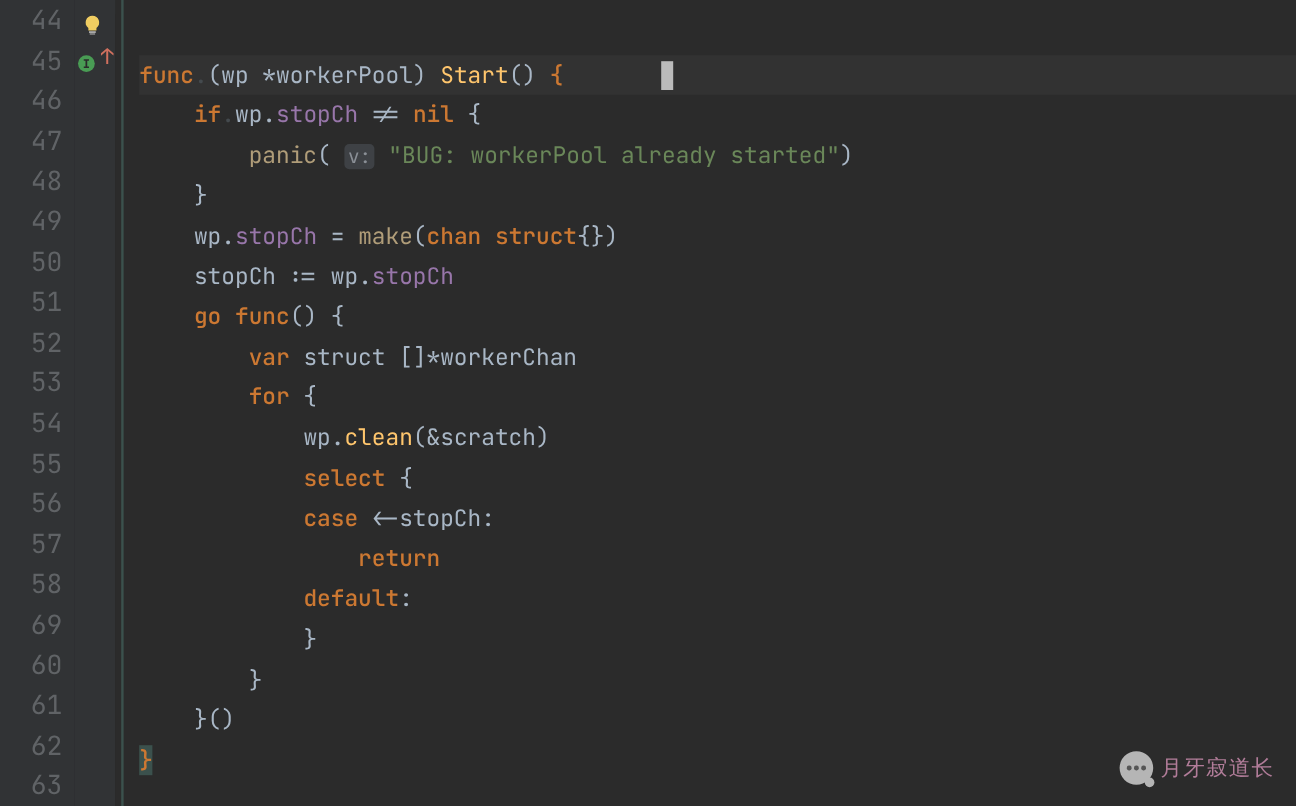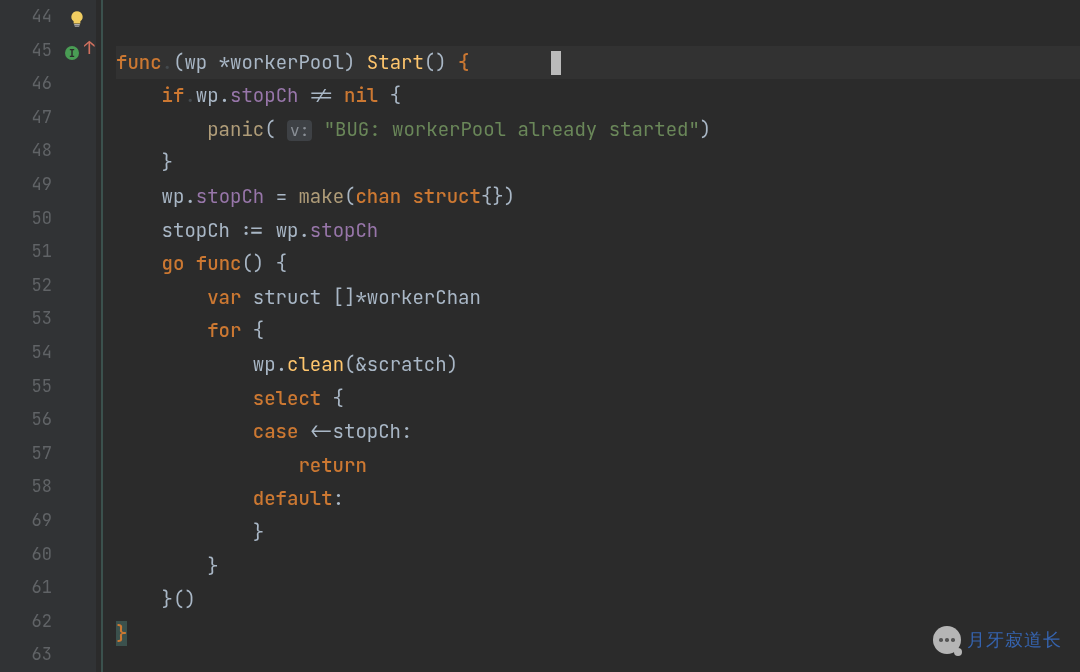--- a/index.html
+++ b/index.html
@@ -21,21 +21,21 @@
     background: #313335;
     color: #606366;
     text-align: right;
     padding-right: 10px;
     user-select: none;
     flex-shrink: 0;
   }
   .gutter .ln {
     height: 33.6px;
     line-height: 33.6px;
-    font-size: 17px;
+    font-size: 22px;
     position: relative;
   }
   .icon-col {
     width: 34px;
     background: #313335;
     flex-shrink: 0;
     position: relative;
   }
   .code-highlight-border {
     position: absolute;
@@ -126,21 +126,21 @@
   .wm .bubble::after{
     content:"";
     position:absolute;
     bottom:-2px; right:-1px;
     width:8px;height:8px;
     background:#ffffff;
     border-radius:50%;
   }
   .wm .dots{display:flex;gap:2.5px}
   .wm .d{width:3.5px;height:3.5px;background:#6c6c6c;border-radius:50%}
-  .wm-text{ font-family: Liberation Serif, serif; color:#3b82f6; font-size:18px; letter-spacing:1px;}
+  .wm-text{ font-family: Liberation Serif, serif; color:#f9a8d4; font-size:18px; letter-spacing:1px;}
 </style>
 </head>
 <body>
 
 <div class="editor">
 
   <div class="gutter">
     <div class="ln">44
       <span class="bulb">
         <svg viewBox="0 0 16 16">

